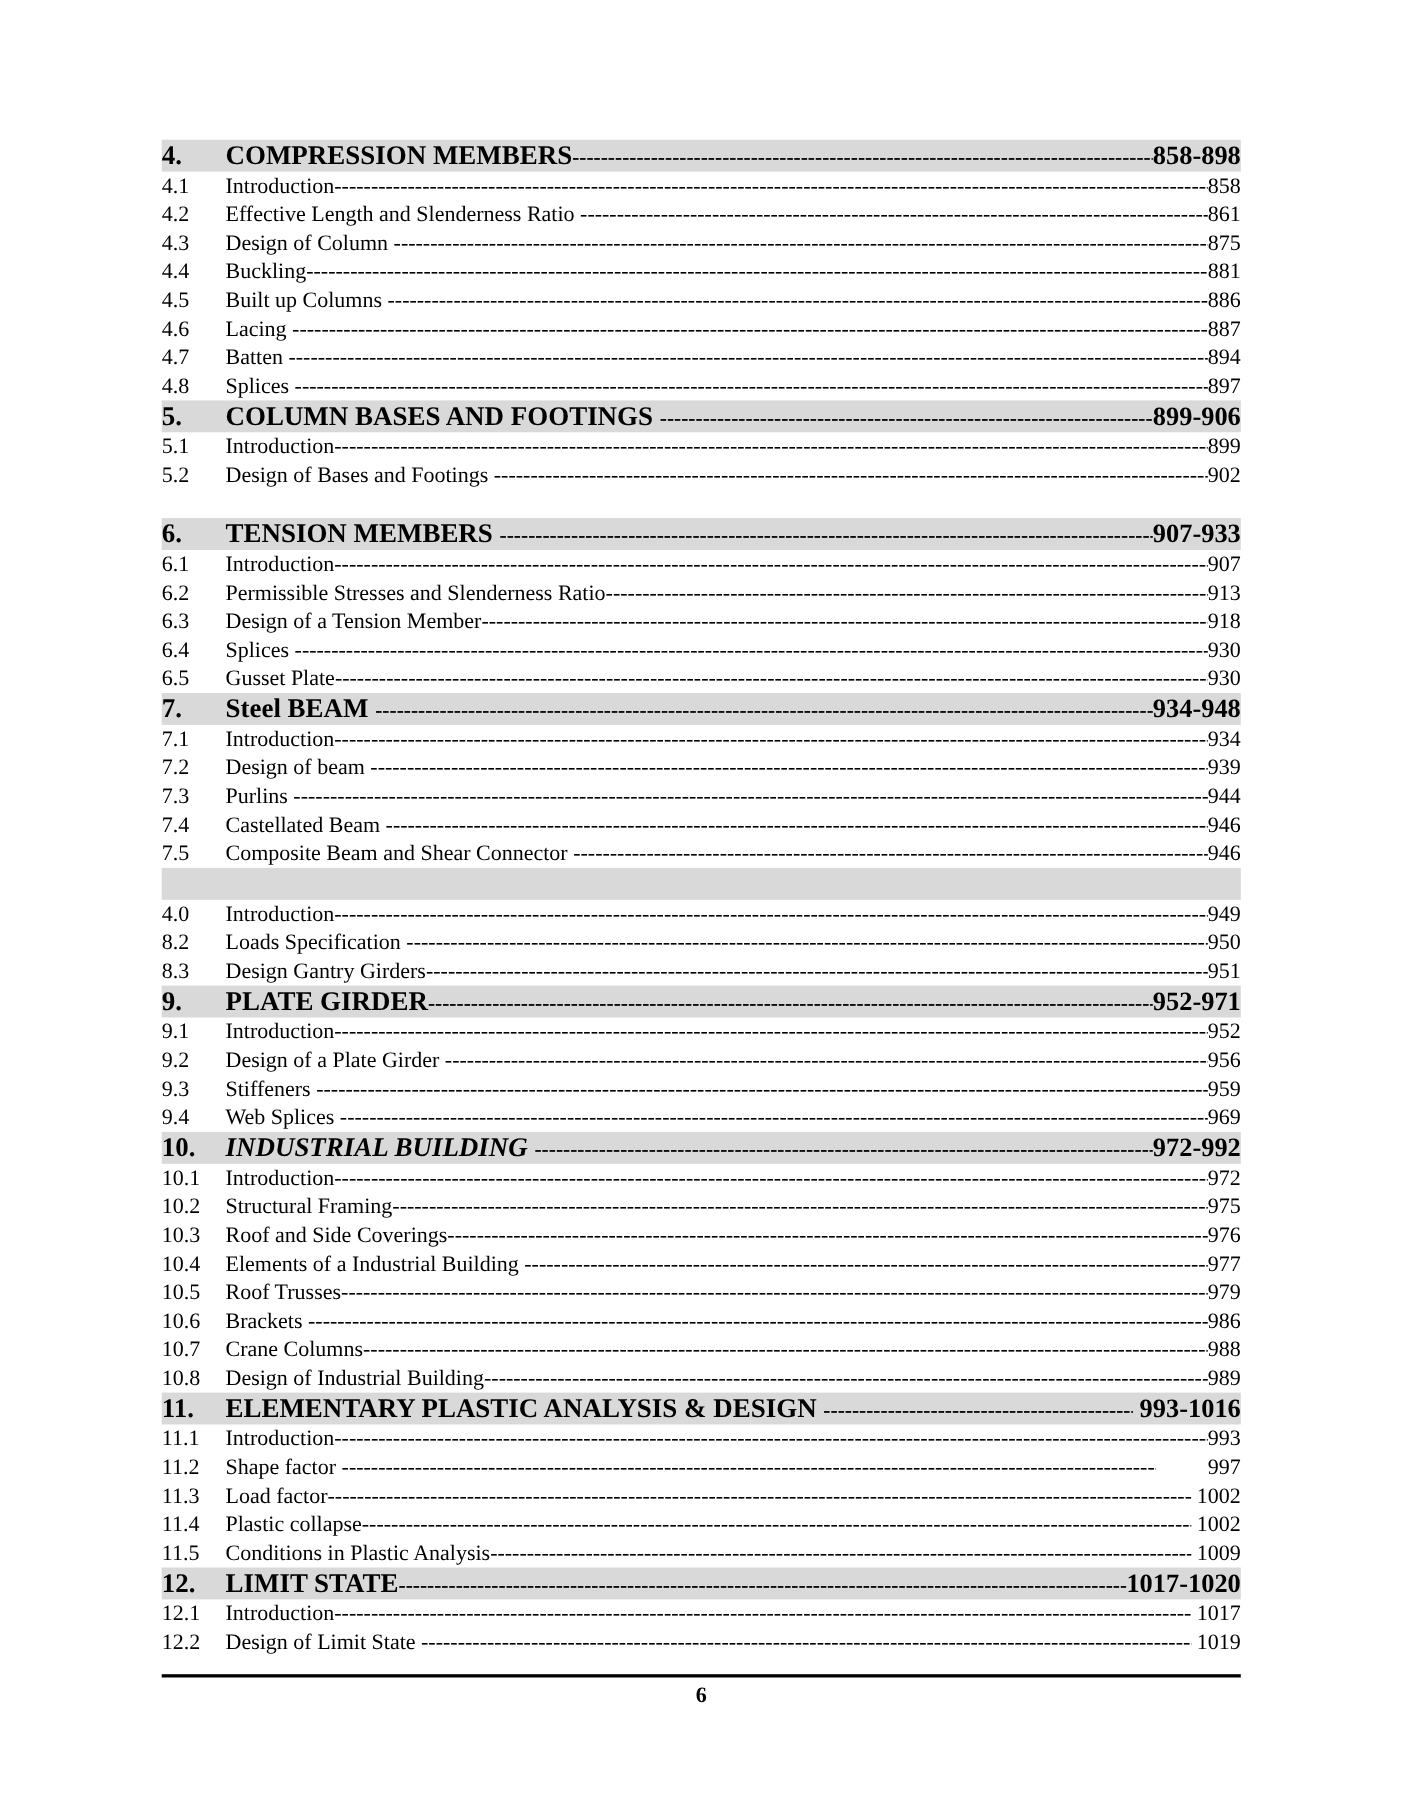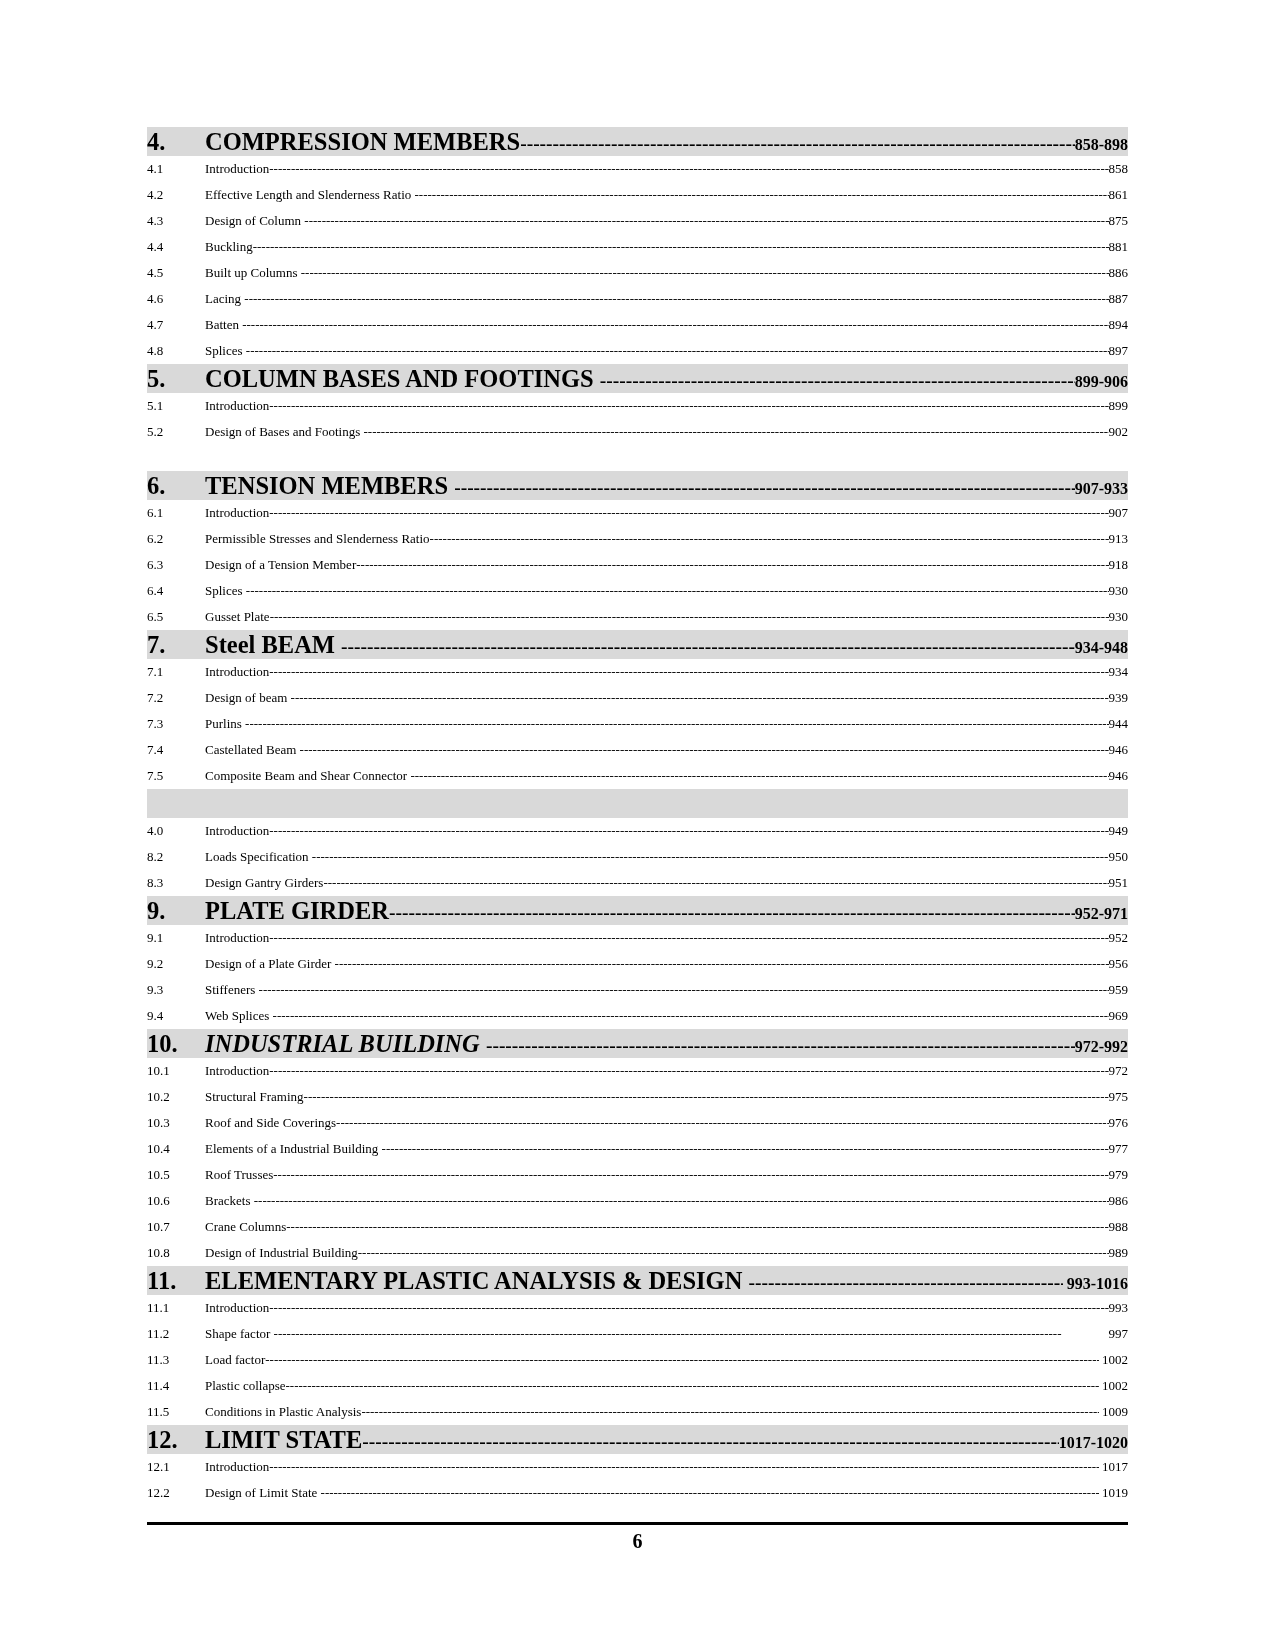--- a/index.html
+++ b/index.html
@@ -1,28 +1,28 @@
 <!DOCTYPE html>
 <html><head>
 <meta charset="utf-8">
 <style>
   html, body { margin: 0; padding: 0; background: #ffffff; }
   body { width: 1275px; height: 1650px; position: relative; overflow: hidden;
          font-family: "Liberation Serif", "DejaVu Serif", serif; color: #000; }
   .toc { position: absolute; left: 147px; top: 127px; width: 981px; }
   .row { display: flex; align-items: baseline; height: 26px; line-height: 26px;
-         font-size: 13px; white-space: nowrap; overflow: hidden; }
+         font-size: 20px; white-space: nowrap; overflow: hidden; }
   .row .num { width: 58px; flex: 0 0 58px; }
   .row .title { flex: 0 0 auto; }
   .row .leader { flex: 1 1 auto; overflow: hidden; white-space: nowrap; letter-spacing: 0; }
   .row .leader::before { content: "----------------------------------------------------------------------------------------------------------------------------------------------------------------------------------------------------------------------------"; }
   .row .page { flex: 0 0 auto; text-align: right; }
   .chapter { background: #d9d9d9; height: 29px; line-height: 29px; font-weight: bold; font-size: 24.5px; }
   .chapter .leader { font-size: 19.5px; font-weight: bold; }
-  .chapter .page { font-size: 16px; }
+  .chapter .page { font-size: 24px; }
   .footer-rule { position: absolute; left: 147px; width: 981px; top: 1522px; height: 3px; background: #000; }
   .page-number { position: absolute; left: 0; width: 1275px; top: 1530px; text-align: center;
                  font-family: "Liberation Serif", serif; font-weight: bold; font-size: 20px; }
 </style>
 </head>
 <body>
 
 <div class="toc" id="toc">
     <div class="row chapter">
       <span class="num">4.</span>

